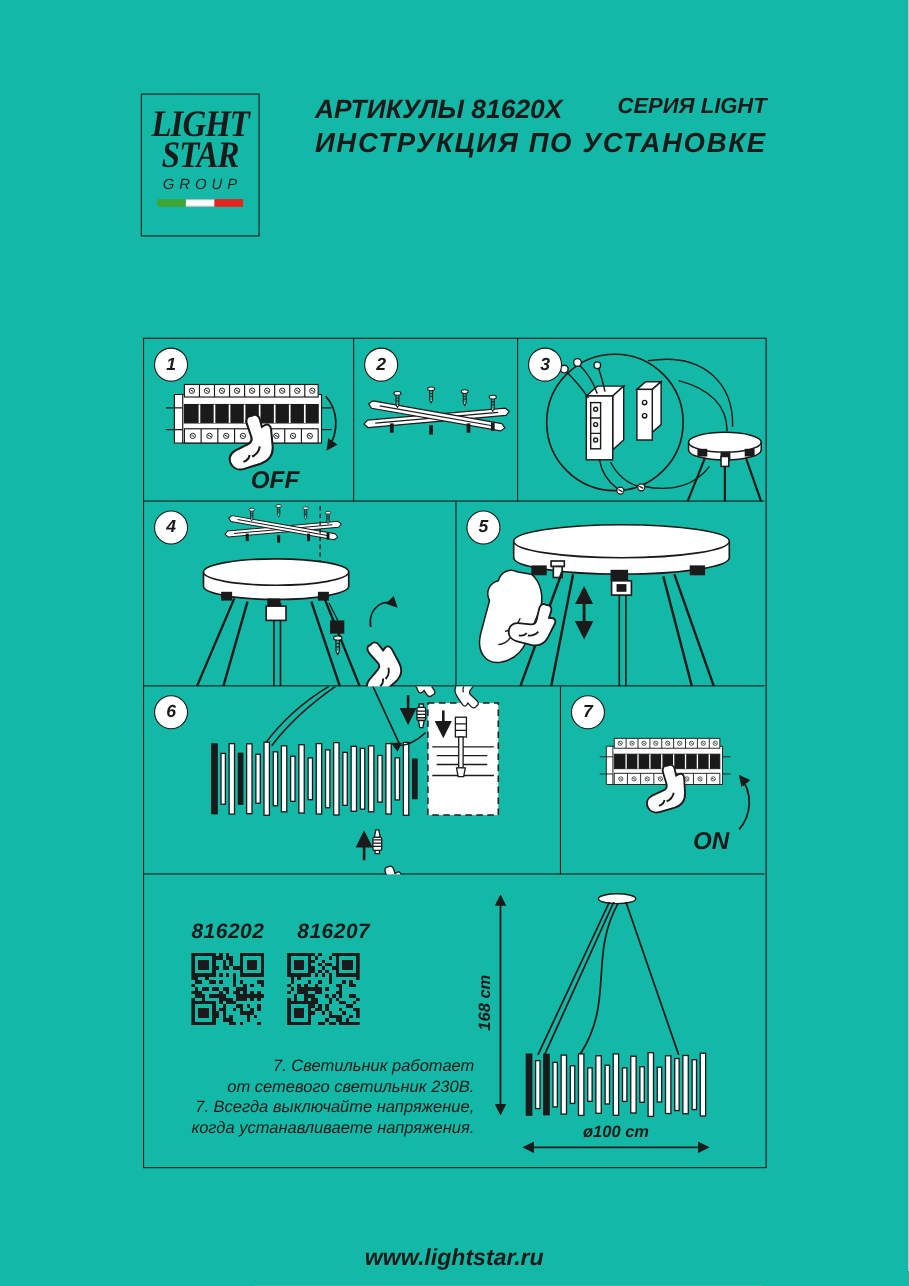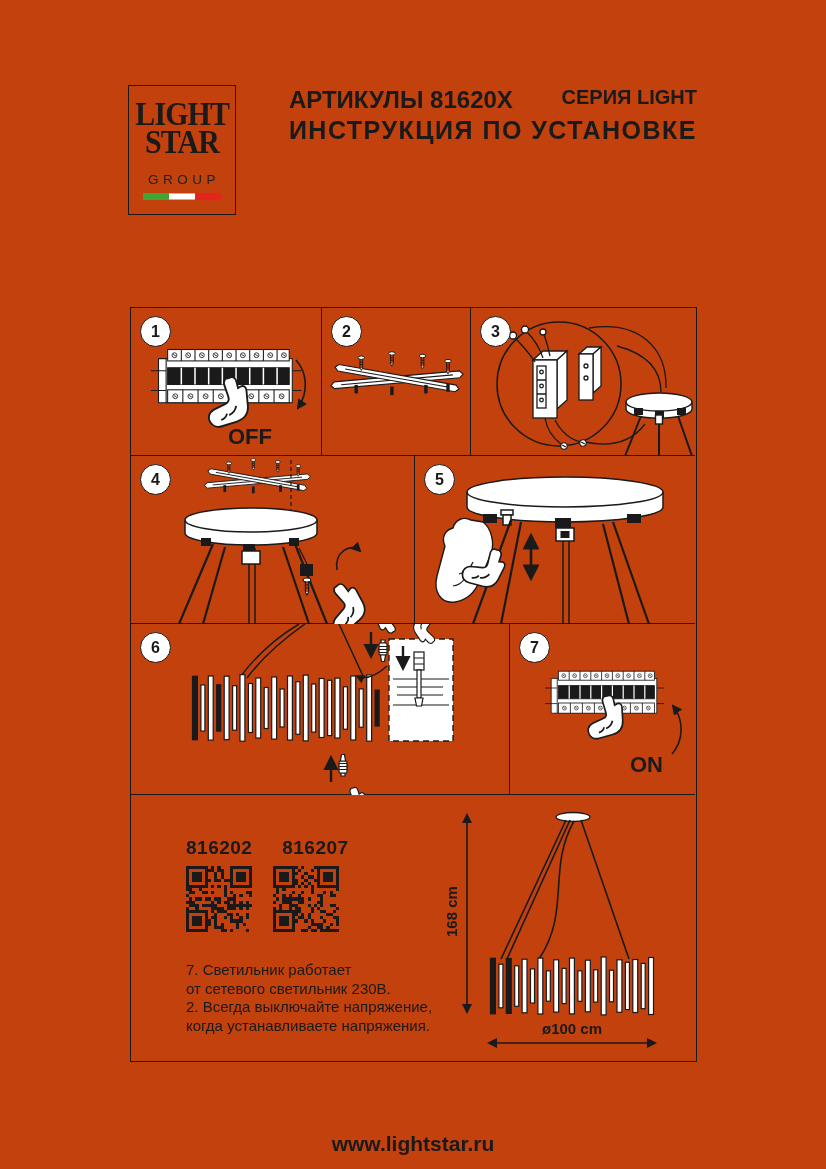--- a/index.html
+++ b/index.html
@@ -1,23 +1,23 @@
 <!DOCTYPE html>
 <html><head>
 <meta charset="utf-8">
 <style>
   html,body{margin:0;padding:0;background:#fff;}
-  .page{position:relative;width:826px;height:1169px;background:#c2410c;overflow:hidden;
-        font-family:"Liberation Sans",sans-serif;color:#1a1a1a;}
+  .page{position:relative;width:826px;height:1169px;background:#14b8a6;overflow:hidden;
+        font-family:"Liberation Sans",sans-serif;color:#1a1a1a;font-style:italic;}
   
   .logo{position:absolute;left:128px;top:85px;width:108px;height:130px;border:1.5px solid #1a1a1a;
         box-sizing:border-box;text-align:center;padding-top:14px;}
   .logo .serif{font-family:"Liberation Serif",serif;font-weight:700;font-size:34px;line-height:.82;
         transform:scaleX(.88);transform-origin:50% 0;letter-spacing:-1px;}
-  .logo .group{font-size:13.5px;letter-spacing:4.5px;margin-top:16px;text-indent:4px;color:#222;}
+  .logo .group{font-size:13.5px;letter-spacing:4.5px;margin-top:4px;text-indent:4px;color:#222;}
   .flag{width:78px;height:7px;margin:6px auto 0;display:flex;}
   .flag div{flex:1;}
   .flag .g{background:#3fa535;}
   .flag .w{background:#fff;border-top:1px solid #b5b5b5;border-bottom:1px solid #b5b5b5;box-sizing:border-box;}
   .flag .r{background:#e6231d;}
   .titles{position:absolute;right:129px;top:86px;text-align:right;font-weight:700;}
   .titles .ser{font-size:20px;margin-bottom:7px;}
   .titles .art{font-size:24px;margin-bottom:32px;}
   .titles .t1,.titles .t2{font-size:25px;letter-spacing:1.5px;margin-bottom:6px;}
   
@@ -307,21 +307,21 @@
     <div class="cell bb" style="left:379px;top:316px;width:185px;height:171px;">
       <div class="badge">7</div>
       <svg class="art" width="185" height="171" viewBox="0 0 185 171">
         <use href="#breaker" transform="translate(40,46) scale(0.6)"></use>
         <use href="#hand" transform="translate(97,72) rotate(-10) scale(1.1)"></use>
         <path d="M162,130 C174,116 174,96 163,82" fill="none" stroke="#1a1a1a" stroke-width="1.6" marker-end="url(#arr)"></path>
         <text x="120" y="148" class="svglabel">ON</text>
       </svg>
     </div>
 
-    <div class="cell" style="left:12px;top:487px;width:564px;height:265px;">
+    <div class="cell" style="left:0;top:487px;width:564px;height:265px;text-align:right;">
       <div class="articles">
         <span class="a1">816202</span>
         <span class="a2">816207</span>
       </div>
       <svg class="qr qr1" width="66" height="66" viewBox="0 0 21 21">
           <rect x="0" y="0" width="1" height="1" fill="#1a1a1a" shape-rendering="crispEdges"></rect>
           <rect x="1" y="0" width="1" height="1" fill="#1a1a1a" shape-rendering="crispEdges"></rect>
           <rect x="2" y="0" width="1" height="1" fill="#1a1a1a" shape-rendering="crispEdges"></rect>
           <rect x="3" y="0" width="1" height="1" fill="#1a1a1a" shape-rendering="crispEdges"></rect>
           <rect x="4" y="0" width="1" height="1" fill="#1a1a1a" shape-rendering="crispEdges"></rect>
@@ -748,21 +748,21 @@
           <rect x="15" y="20" width="1" height="1" fill="#1a1a1a" shape-rendering="crispEdges"></rect>
           <rect x="16" y="20" width="1" height="1" fill="#1a1a1a" shape-rendering="crispEdges"></rect>
           <rect x="17" y="20" width="1" height="1" fill="#1a1a1a" shape-rendering="crispEdges"></rect>
           <rect x="18" y="20" width="1" height="1" fill="#1a1a1a" shape-rendering="crispEdges"></rect>
           <rect x="19" y="20" width="1" height="1" fill="#1a1a1a" shape-rendering="crispEdges"></rect>
           <rect x="20" y="20" width="1" height="1" fill="#1a1a1a" shape-rendering="crispEdges"></rect>
         </svg>
       <div class="notes">
         <div>7. Светильник работает</div>
         <div>от сетевого светильник 230В.</div>
-        <div>2. Всегда выключайте напряжение,</div>
+        <div>7. Всегда выключайте напряжение,</div>
         <div>когда устанавливаете напряжения.</div>
       </div>
       <svg class="art" style="left:288px;top:12px;" width="280" height="248" viewBox="0 0 280 248">
         <path d="M36,8 V205" stroke="#1a1a1a" stroke-width="1.6" fill="none" marker-start="url(#arr)" marker-end="url(#arr)"></path>
         <text transform="translate(26,130) rotate(-90)" font-size="15" font-weight="700" fill="#1a1a1a">168 cm</text>
         <g stroke="#1a1a1a" stroke-width="1.3" fill="#fff">
           <ellipse cx="142" cy="10" rx="17" ry="4.5"></ellipse>
           <path d="M135,13 L70,152 M139,13 L76,152 M150,13 L198,152" fill="none" stroke-width="1.6"></path>
           <path d="M143,14 C116,62 140,104 108,152" fill="none" stroke-width="1.6"></path>
         </g>

